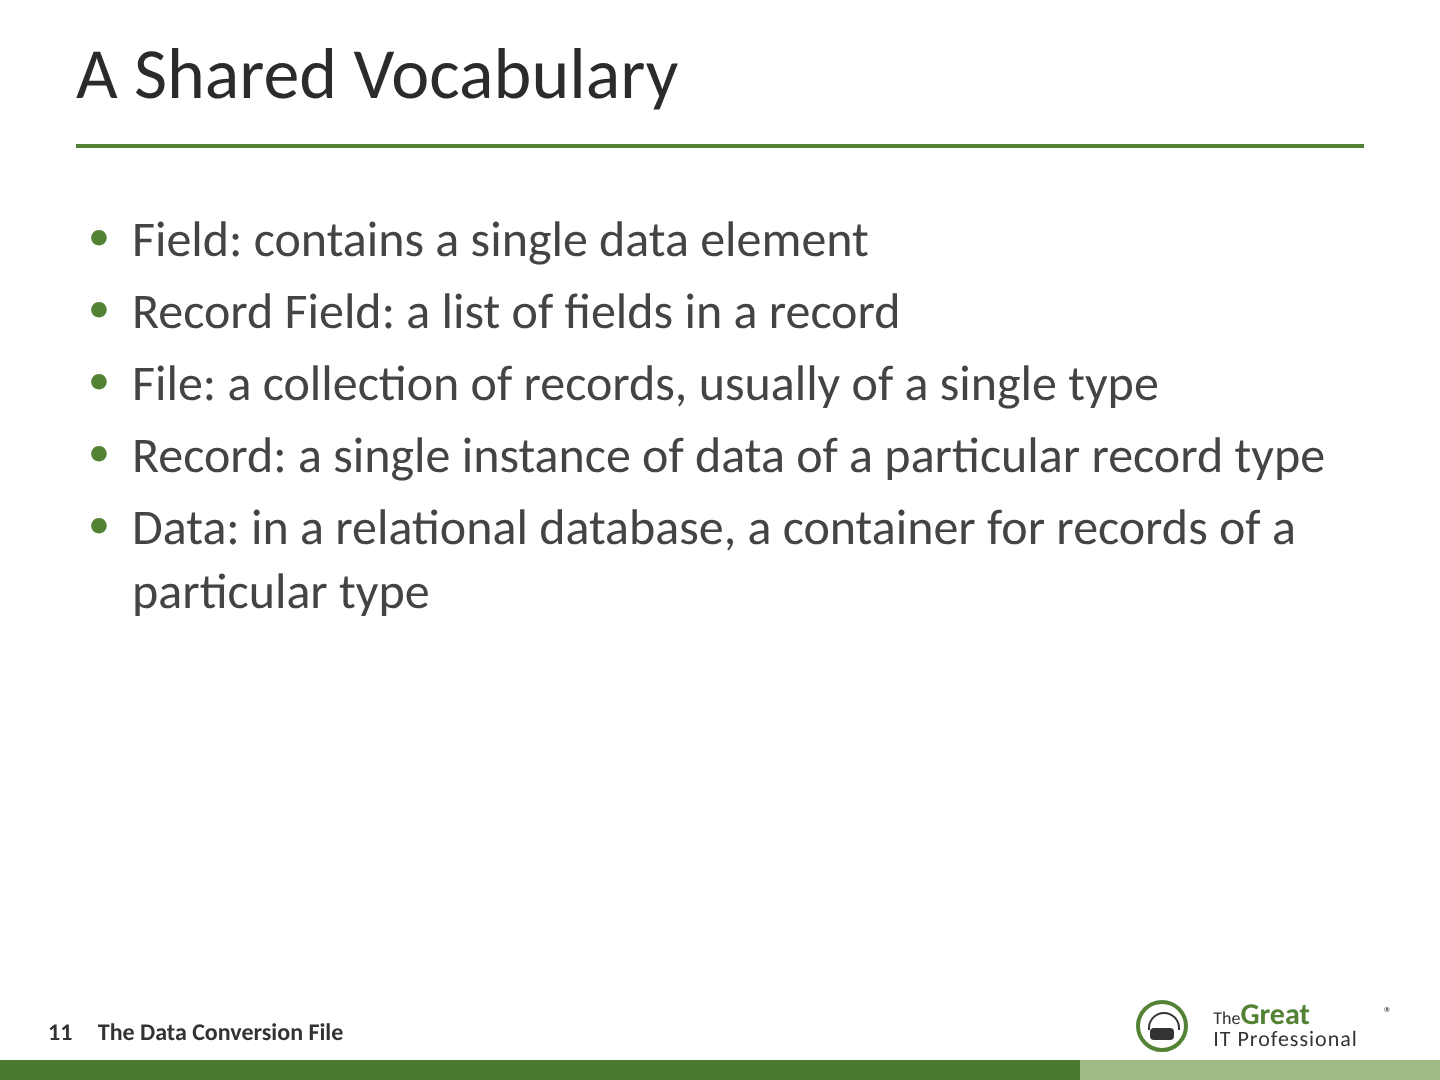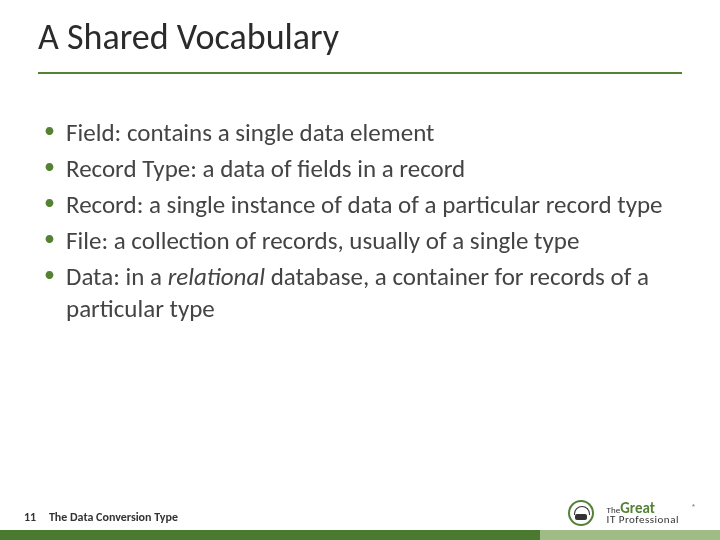--- a/index.html
+++ b/index.html
@@ -1,25 +1,25 @@
 <!DOCTYPE html>
 <html><head>
 <meta charset="utf-8">
 <style>
   * { margin: 0; padding: 0; box-sizing: border-box; }
   html, body { width: 720px; height: 540px; font-family: Calibri, "Segoe UI", Arial, sans-serif; background: #fff; color: #333; }
   .slide { width: 720px; height: 540px; position: relative; display: flex; flex-direction: column; }
   .title-wrap { padding: 18px 38px 8px 38px; }
   .title { font-size: 36px; font-weight: 400; color: #2b2b2b; line-height: 1.1; }
   .rule { height: 2px; background: #548235; margin: 6px 38px 0 38px; }
-  .body { flex: 1; padding: 30px 28px 0 40px; margin-top: 13px; }
+  .body { flex: 1; padding: 30px 28px 0 40px; }
   ul.bullets { list-style: none; }
   ul.bullets > li { position: relative; padding-left: 26px; font-size: 25px; color: #444; line-height: 1.28; margin-bottom: 4px; }
   ul.bullets > li::before { content: "•"; position: absolute; left: 4px; top: 0; color: #548235; font-size: 22px; line-height: 1.3; }
-  .em { font-style: italic; }
+  .em { }
   .footer { position: absolute; left: 0; right: 0; bottom: 0; height: 48px; }
   .footer-bar { position: absolute; left: 0; right: 0; bottom: 0; height: 10px; display: flex; }
   .footer-bar .seg1 { flex: 1; background: #4a7a2f; }
   .footer-bar .seg2 { width: 180px; background: #9fbb86; }
   .footer-text { position: absolute; left: 24px; bottom: 16px; font-size: 12px; color: #333; font-weight: 600; }
   .page-num { margin-right: 10px; }
   .logo { position: absolute; right: 24px; bottom: 14px; display: flex; align-items: center; gap: 13px; margin-top: 24px; }
   .logo-icon { width: 26px; height: 26px; border-radius: 50%; border: 2px solid #548235; background: #fff; position: relative; }
   .logo-icon::before { content: ""; position: absolute; top: 4px; left: 4px; width: 14px; height: 8px; border: 1.5px solid #333; border-bottom: none; border-radius: 8px 8px 0 0; }
   .logo-icon::after { content: ""; position: absolute; bottom: 4px; left: 5px; width: 12px; height: 6px; background: #333; border-radius: 2px; }
@@ -34,31 +34,31 @@
 
 <div class="slide">
   <div class="title-wrap">
     <h1 class="title">A Shared Vocabulary</h1>
   </div>
   <div class="rule"></div>
 
   <div class="body">
     <ul class="bullets">
       <li><span>Field: contains a single data element</span></li>
-      <li><span>Record Type: a data of fields in a record</span></li>
+      <li><span>Record Field: a list of fields in a record</span></li>
+      <li><span>File: a collection of records, usually of a single type</span></li>
       <li><span>Record: a single instance of data of a particular record type</span></li>
-      <li><span>File: a collection of records, usually of a single type</span></li>
       <li><span>Data: in a </span><span class="em">relational</span><span> database, a container for records of a particular type</span></li>
     </ul>
   </div>
 
   <div class="footer">
     <div class="footer-text">
       <span class="page-num">11</span>
-      <span>The Data Conversion Type</span>
+      <span>The Data Conversion File</span>
     </div>
     <div class="logo">
       <div class="logo-icon"></div>
       <div class="logo-text">
         <div><span class="l1">The</span><span class="l2">Great</span></div>
         <div class="l3">IT Professional</div>
       </div>
       <span class="logo-reg">®</span>
     </div>
     <div class="footer-bar">

